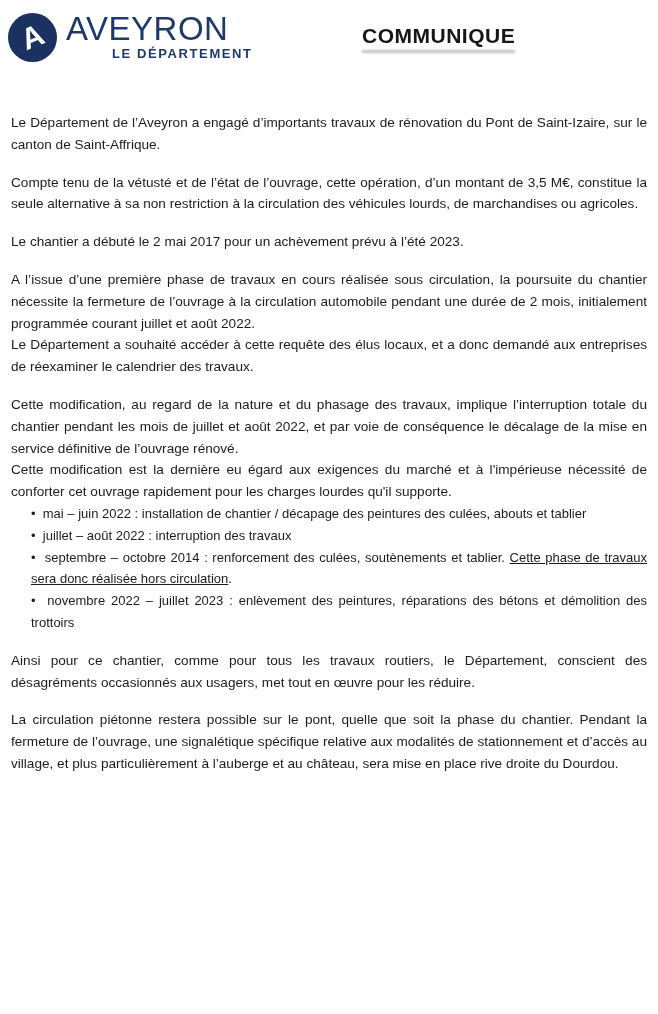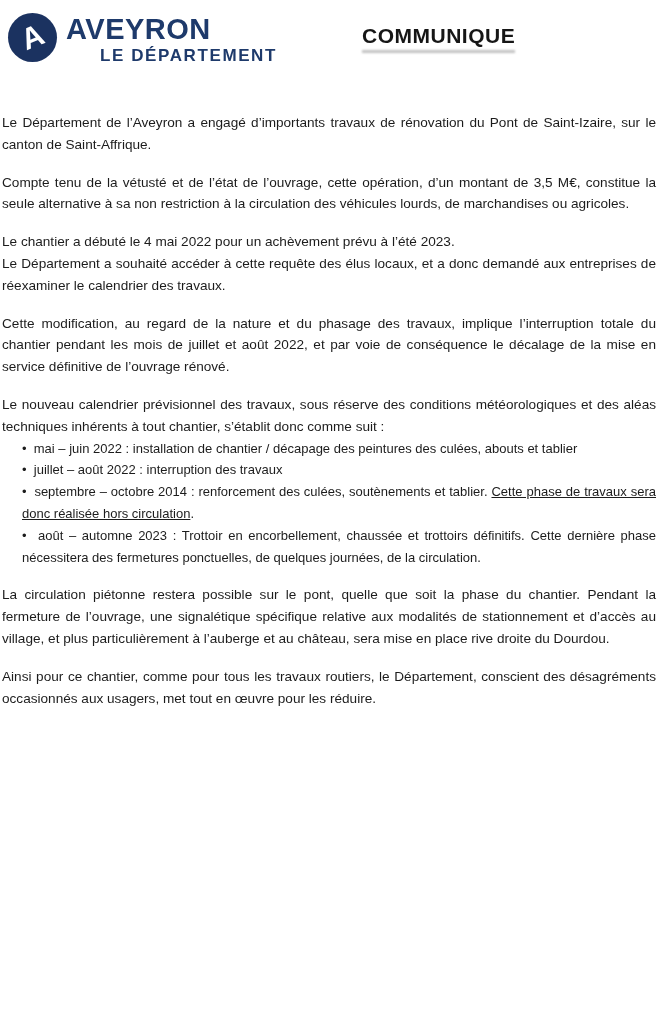--- a/index.html
+++ b/index.html
@@ -25,37 +25,37 @@
     display: flex; align-items: center; justify-content: center;
     flex: 0 0 auto;
   }
   .logo-a {
     color: #ffffff; font-weight: bold; font-size: 30px; line-height: 1;
     transform: rotate(-22deg) translate(0px, -1px);
     font-family: "Liberation Sans", sans-serif;
   }
   .logo-text { margin-left: 9px; padding-top: 1px; }
   .logo-name {
-    color: #1e3a6b; font-weight: bold; font-size: 29px; line-height: 30px;
+    color: #1e3a6b; font-weight: normal; font-size: 33px; line-height: 30px;
     letter-spacing: 0.5px;
   }
   .logo-tagline {
-    color: #1e3a6b; font-weight: bold; font-size: 17px; letter-spacing: 1.6px;
-    margin-top: 2px; margin-left: 2px; padding-left: 32px;
+    color: #1e3a6b; font-weight: bold; font-size: 13px; letter-spacing: 1.6px;
+    margin-top: 2px; margin-left: 14px; padding-left: 32px;
   }
   .title {
     position: absolute; left: 362px; top: 24px; margin: 0;
     font-size: 21px; font-weight: bold; color: #161616; letter-spacing: 0.5px;
   }
   .title::after {
     content: ""; display: block; height: 3px; margin-top: 2px;
     background: #c2c2c2; filter: blur(1.1px);
   }
   
-  .content { padding: 0 2px; }
+  .content { padding: 0 11px; }
   .content p {
     margin: 0; font-size: 13.6px; line-height: 21.8px;
     text-align: justify; color: #1c1c1c;
   }
   .sp { margin-top: 16px !important; }
   .bold { font-weight: normal; }
   ul.schedule { margin: 0; padding: 0 0 0 20px; list-style: none; }
   ul.schedule li {
     font-size: 13px; line-height: 21.8px; text-align: justify; color: #1c1c1c;
   }
@@ -79,34 +79,35 @@
     </div>
     <h1 class="title">COMMUNIQUE</h1>
   </header>
 
   <main class="content">
 
     <p>Le Département de l’Aveyron a engagé d’importants travaux de rénovation du Pont de Saint-Izaire, sur le canton de Saint-Affrique.</p>
 
     <p class="sp">Compte tenu de la vétusté et de l’état de l’ouvrage, cette opération, d’un montant de 3,5 M€, constitue la seule alternative à sa non restriction à la circulation des véhicules lourds, de marchandises ou agricoles.</p>
 
-    <p class="sp">Le chantier a débuté le 4 mai 2022 pour un achèvement prévu à l’été 2023.</p>
+    <p class="sp">Le chantier a débuté le 2 mai 2017 pour un achèvement prévu à l’été 2023.</p>
 
+    <p class="sp">A l’issue d’une première phase de travaux en cours réalisée sous circulation, la poursuite du chantier nécessite la fermeture de l’ouvrage à la circulation automobile pendant une durée de 2 mois, initialement programmée courant juillet et août 2022.</p>
 
     <p class="bold">Le Département a souhaité accéder à cette requête des élus locaux, et a donc demandé aux entreprises de réexaminer le calendrier des travaux.</p>
 
     <p class="sp">Cette modification, au regard de la nature et du phasage des travaux, implique l’interruption totale du chantier pendant les mois de juillet et août 2022, et par voie de conséquence le décalage de la mise en service définitive de l’ouvrage rénové.</p>
+    <p>Cette modification est la dernière eu égard aux exigences du marché et à l'impérieuse nécessité de conforter cet ouvrage rapidement pour les charges lourdes qu'il supporte.</p>
 
-    <p class="sp">Le nouveau calendrier prévisionnel des travaux, sous réserve des conditions météorologiques et des aléas techniques inhérents à tout chantier, s’établit donc comme suit :</p>
 
     <ul class="schedule">
       <li><span>mai – juin 2022 : installation de chantier / décapage des peintures des culées, abouts et tablier</span><span class="underlined"></span><span></span></li>
       <li><span>juillet – août 2022 : interruption des travaux</span><span class="underlined"></span><span></span></li>
       <li><span>septembre – octobre 2014 : renforcement des culées, soutènements et tablier. </span><span class="underlined">Cette phase de travaux sera donc réalisée hors circulation</span><span>.</span></li>
-      <li><span>août – automne 2023 : Trottoir en encorbellement, chaussée et trottoirs définitifs. Cette dernière phase nécessitera des fermetures ponctuelles, de quelques journées, de la circulation.</span><span class="underlined"></span><span></span></li>
+      <li><span>novembre 2022 – juillet 2023 : enlèvement des peintures, réparations des bétons et démolition des trottoirs</span><span class="underlined"></span><span></span></li>
     </ul>
 
+    <p class="sp">Ainsi pour ce chantier, comme pour tous les travaux routiers, le Département, conscient des désagréments occasionnés aux usagers, met tout en œuvre pour les réduire.</p>
+
     <p class="sp">La circulation piétonne restera possible sur le pont, quelle que soit la phase du chantier. Pendant la fermeture de l’ouvrage, une signalétique spécifique relative aux modalités de stationnement et d’accès au village, et plus particulièrement à l’auberge et au château, sera mise en place rive droite du Dourdou.</p>
-
-    <p class="sp">Ainsi pour ce chantier, comme pour tous les travaux routiers, le Département, conscient des désagréments occasionnés aux usagers, met tout en œuvre pour les réduire.</p>
 
   </main>
 </div>
 
 </body></html>

